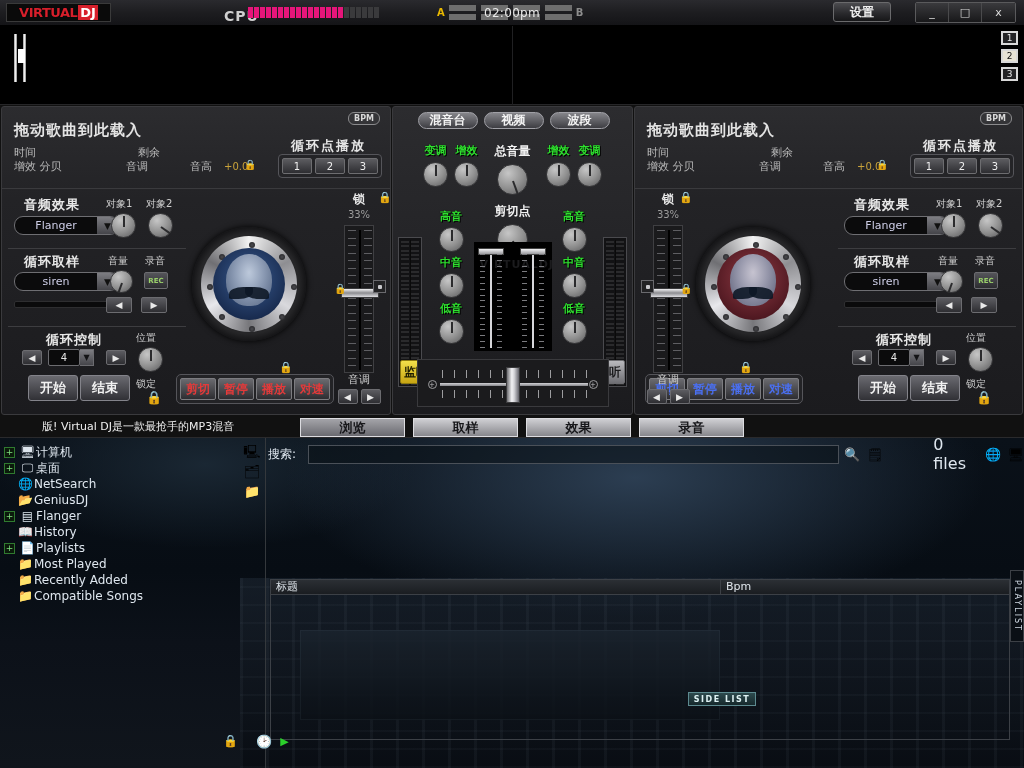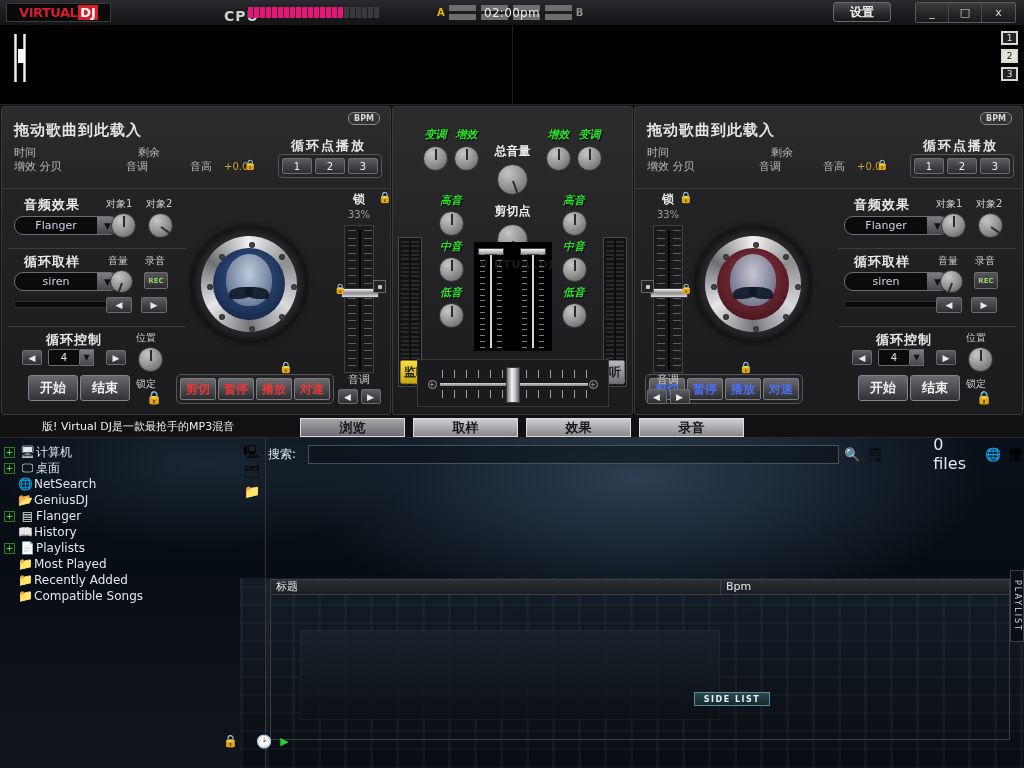--- a/index.html
+++ b/index.html
@@ -244,21 +244,21 @@
      text-shadow:0 0 1px #000,1px 1px 0 #000; }
   .wlabel{ color:#f2f2f2; font-size:12px; font-weight:bold; text-align:center; }
 
   .vumeter{ position:absolute; top:130px; width:24px; height:150px;
      background:#121214; border:1px solid #4a4a4e; }
   .vumeter .seg{ position:absolute; left:2px; width:8px; height:2px; background:#2a2a2c; }
   .vumeter .seg.r{ left:12px; }
   .vumeter .ctr{ position:absolute; left:11px; top:2px; width:1px; height:144px; background:#0a0a0a;}
   .mixer .vu-l{ left:5px; } .mixer .vu-r{ right:5px; }
 
-  .chan{ position:absolute; top:20px; width:52px;font-style:italic; }
+  .chan{ position:absolute; top:36px; width:52px; }
   .chan.cl{ left:32px; } .chan.cr{ right:32px; }
   .chan .k{ margin:3px auto; }
 
   .centercol{ position:absolute; left:50%; transform:translateX(-50%); top:36px; width:78px; }
   .faderbox{ position:absolute; left:50%; transform:translateX(-50%); top:135px;
      width:78px; height:109px; background:#000; }
   .fader{ position:absolute; top:6px; width:10px; height:100px; }
   .fader .rail{ position:absolute; left:4px; top:0; width:2px; height:100px; background:#d6d6da; }
   .fader .cap{ position:absolute; left:-8px; top:0px; width:26px; height:7px;
      background:linear-gradient(180deg,#f2f2f4,#9a9a9e); border:1px solid #444; }
@@ -352,21 +352,21 @@
   .colhead .c3{ width:58px; border-right:none; }
 
   .listarea{ position:absolute; left:270px; top:157px; width:740px; height:145px;
      border:1px solid #3c4046; border-top:none; }
 
   .playlisttab{ position:absolute; right:0; top:132px; width:14px; height:72px;
      background:#0a0f15; border:1px solid #3c4046; color:#cfd8e2; font-size:8px;
      letter-spacing:2px; writing-mode:vertical-rl; text-align:center;
      display:flex; align-items:center; justify-content:center; }
 
-  .sidelist{ position:absolute; right:254px; bottom:62px; width:76px; height:14px;
+  .sidelist{ position:absolute; right:268px; bottom:62px; width:68px; height:14px;
      background:linear-gradient(180deg,#2d4a4e,#16282c); border:1px solid #5d8a90;
      color:#dff2f4; font-size:8px; font-weight:bold; letter-spacing:1.5px;
      display:flex;align-items:center;justify-content:center; }
 
   .bottombar{ position:absolute; left:0; bottom:16px; width:1024px; height:22px;
      display:flex; align-items:center; }
   .bottombar .pad{ width:246px; text-align:right; padding-right:8px; color:#9aa3ac; font-size:12px; }
   .bottombar .b1{ margin-left:10px; font-size:13px; }
   .bottombar .b2{ margin-left:8px; color:#2bd02b; font-size:11px; }
 </style>
@@ -615,20 +615,25 @@
     <div class="volctl">
       <div class="lbl">音调</div>
       <div class="btns">
         <div class="arrbtn sm">◀</div>
         <div class="arrbtn sm">▶</div>
       </div>
     </div>
   </div>
 
   <div class="mixer">
+    <div class="mixtabs" id="mixTabs">
+        <div class="active">混音台</div>
+        <div>视频</div>
+        <div>波段</div>
+      </div>
 
     <div class="chan cl">
       <div style="display:flex;gap:6px;justify-content:center;">
         <div style="text-align:center;">
           <div class="glabel">变调</div>
           <div class="knob" style="margin:4px auto 0;">
               <i style="transform:rotate(0deg)"></i>
             </div>
         </div>
         <div style="text-align:center;">

